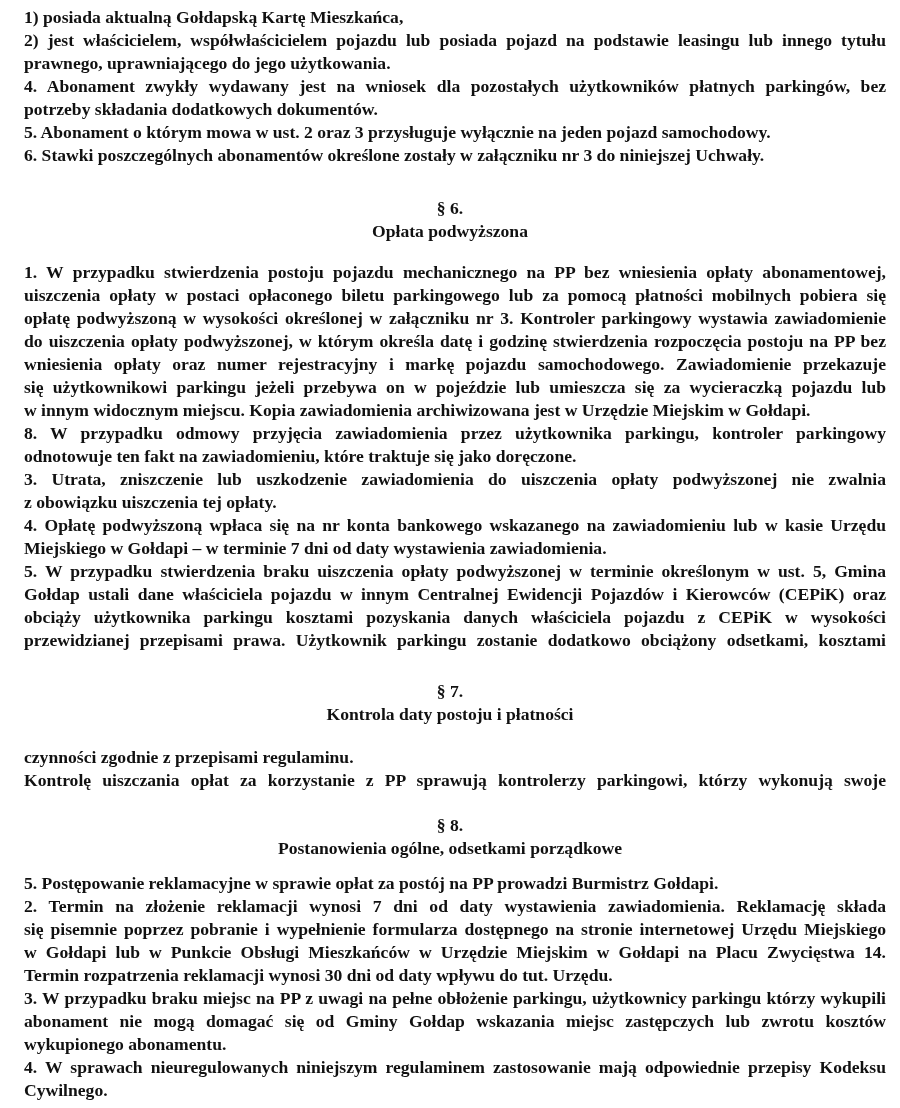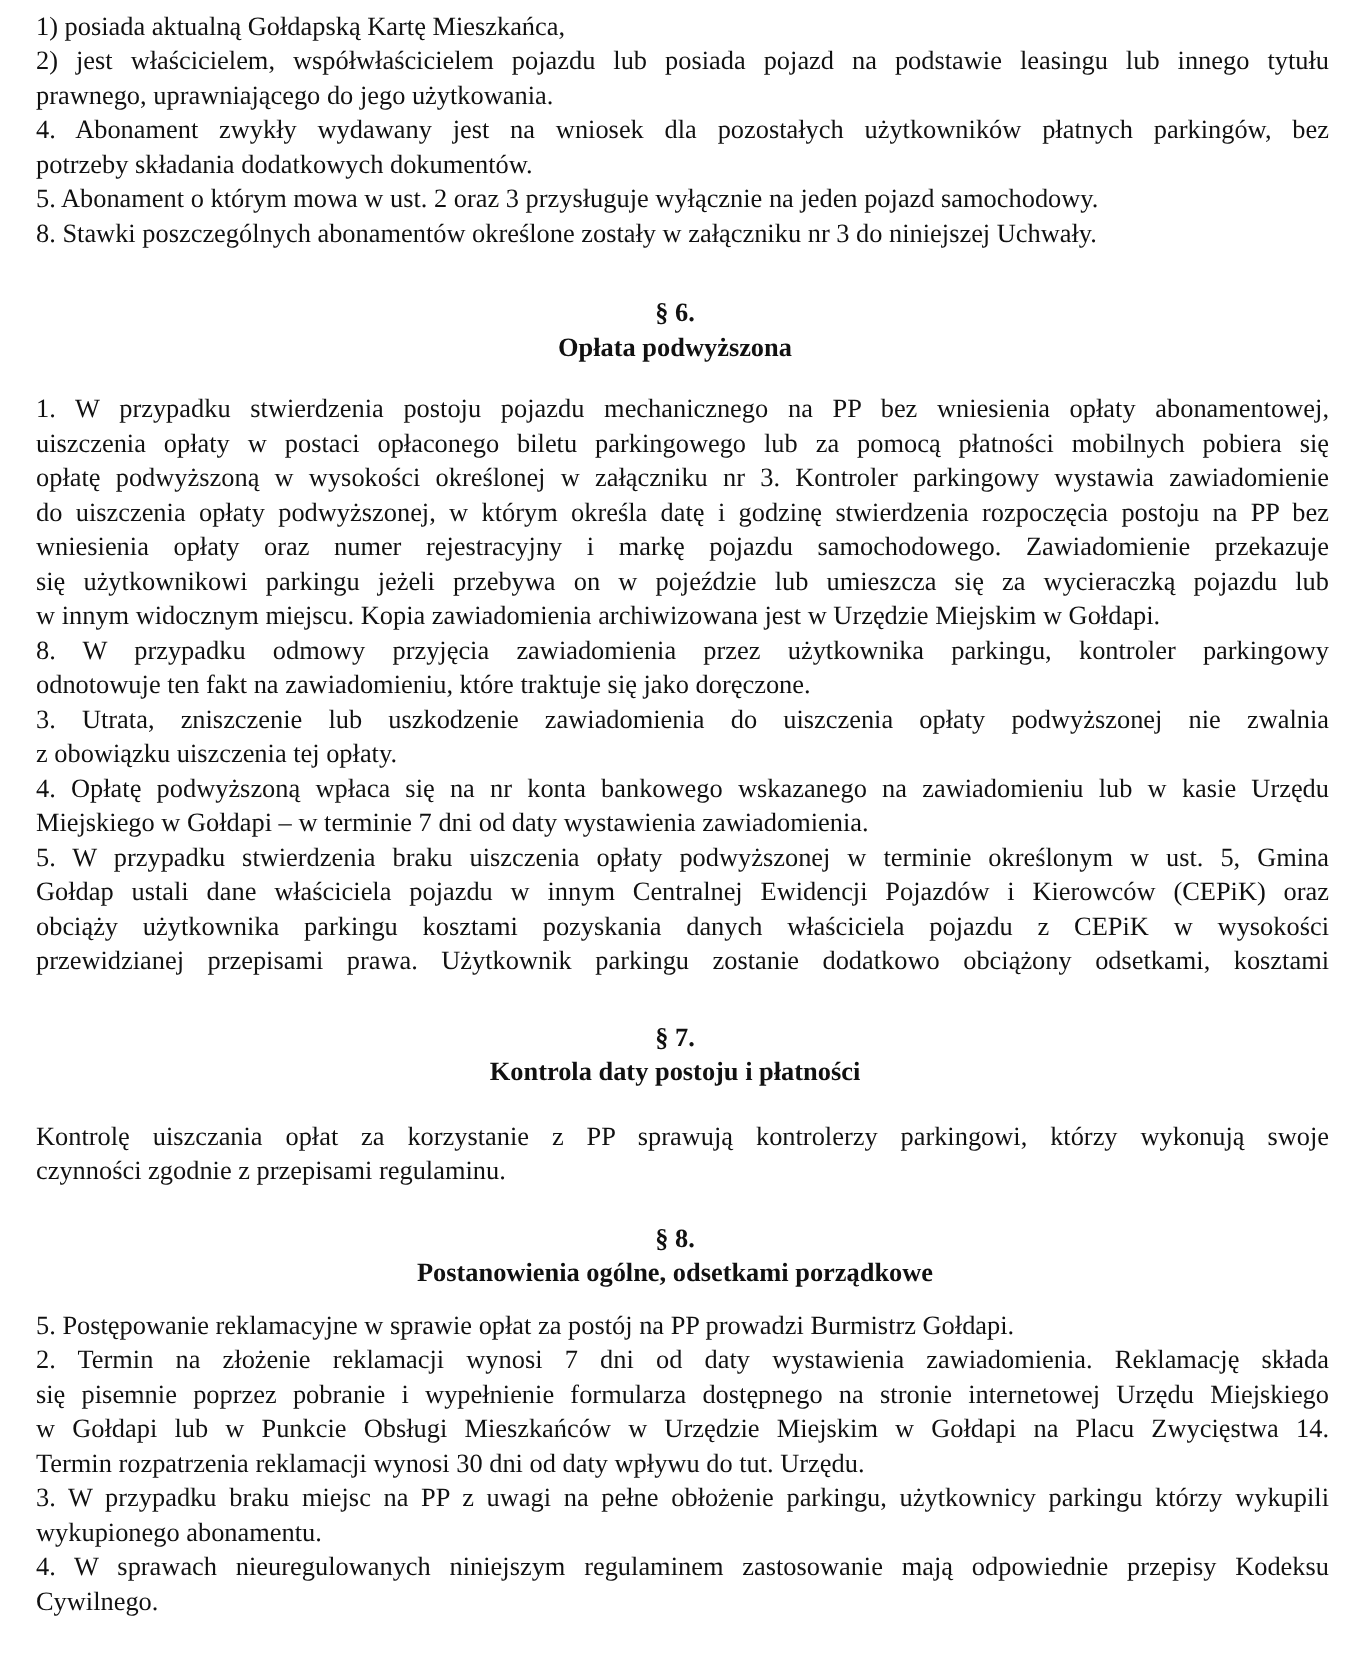--- a/index.html
+++ b/index.html
@@ -20,20 +20,21 @@
   .block {
     position: absolute;
     left: 24px;
     width: 862px;
   }
   .line {
     display: block;
     height: 23px;
     white-space: nowrap;
     overflow: visible;
+    font-weight: bold;
   }
   .just {
     text-align: justify;
     text-align-last: justify;
     white-space: normal;
   }
   .heading {
     position: absolute;
     left: 0;
     width: 900px;
@@ -47,21 +48,21 @@
 
 <div class="page">
 
   <div class="block" style="top:6px;">
     <span class="line">1) posiada aktualną Gołdapską Kartę Mieszkańca,</span>
     <span class="line just">2) jest właścicielem, współwłaścicielem pojazdu lub posiada pojazd na podstawie leasingu lub innego tytułu</span>
     <span class="line">prawnego, uprawniającego do jego użytkowania.</span>
     <span class="line just">4. Abonament zwykły wydawany jest na wniosek dla pozostałych użytkowników płatnych parkingów, bez</span>
     <span class="line">potrzeby składania dodatkowych dokumentów.</span>
     <span class="line">5. Abonament o którym mowa w ust. 2 oraz 3 przysługuje wyłącznie na jeden pojazd samochodowy.</span>
-    <span class="line">8. Stawki poszczególnych abonamentów określone zostały w załączniku nr 3 do niniejszej Uchwały.</span>
+    <span class="line">6. Stawki poszczególnych abonamentów określone zostały w załączniku nr 3 do niniejszej Uchwały.</span>
   </div>
 
   <div class="heading" style="top:197px;">
     <span class="line">§ 6.</span>
     <span class="line">Opłata podwyższona</span>
   </div>
 
   <div class="block" style="top:261px;">
     <span class="line just">1. W przypadku stwierdzenia postoju pojazdu mechanicznego na PP bez wniesienia opłaty abonamentowej,</span>
     <span class="line just">uiszczenia opłaty w postaci opłaconego biletu parkingowego lub za pomocą płatności mobilnych pobiera się</span>
@@ -81,34 +82,35 @@
     <span class="line just">obciąży użytkownika parkingu kosztami pozyskania danych właściciela pojazdu z CEPiK w wysokości</span>
     <span class="line just">przewidzianej przepisami prawa. Użytkownik parkingu zostanie dodatkowo obciążony odsetkami, kosztami</span>
   </div>
 
   <div class="heading" style="top:680px;">
     <span class="line">§ 7.</span>
     <span class="line">Kontrola daty postoju i płatności</span>
   </div>
 
   <div class="block" style="top:746px;">
+    <span class="line">czynności zgodnie z przepisami regulaminu.</span>
     <span class="line just">Kontrolę uiszczania opłat za korzystanie z PP sprawują kontrolerzy parkingowi, którzy wykonują swoje</span>
-    <span class="line">czynności zgodnie z przepisami regulaminu.</span>
   </div>
 
   <div class="heading" style="top:814px;">
     <span class="line">§ 8.</span>
     <span class="line">Postanowienia ogólne, odsetkami porządkowe</span>
   </div>
 
   <div class="block" style="top:872px;">
     <span class="line">5. Postępowanie reklamacyjne w sprawie opłat za postój na PP prowadzi Burmistrz Gołdapi.</span>
     <span class="line just">2. Termin na złożenie reklamacji wynosi 7 dni od daty wystawienia zawiadomienia. Reklamację składa</span>
     <span class="line just">się pisemnie poprzez pobranie i wypełnienie formularza dostępnego na stronie internetowej Urzędu Miejskiego</span>
     <span class="line just">w Gołdapi lub w Punkcie Obsługi Mieszkańców w Urzędzie Miejskim w Gołdapi na Placu Zwycięstwa 14.</span>
     <span class="line">Termin rozpatrzenia reklamacji wynosi 30 dni od daty wpływu do tut. Urzędu.</span>
     <span class="line just">3. W przypadku braku miejsc na PP z uwagi na pełne obłożenie parkingu, użytkownicy parkingu którzy wykupili</span>
+    <span class="line just">abonament nie mogą domagać się od Gminy Gołdap wskazania miejsc zastępczych lub zwrotu kosztów</span>
     <span class="line">wykupionego abonamentu.</span>
     <span class="line just">4. W sprawach nieuregulowanych niniejszym regulaminem zastosowanie mają odpowiednie przepisy Kodeksu</span>
     <span class="line">Cywilnego.</span>
   </div>
 
 </div>
 
 </body></html>

